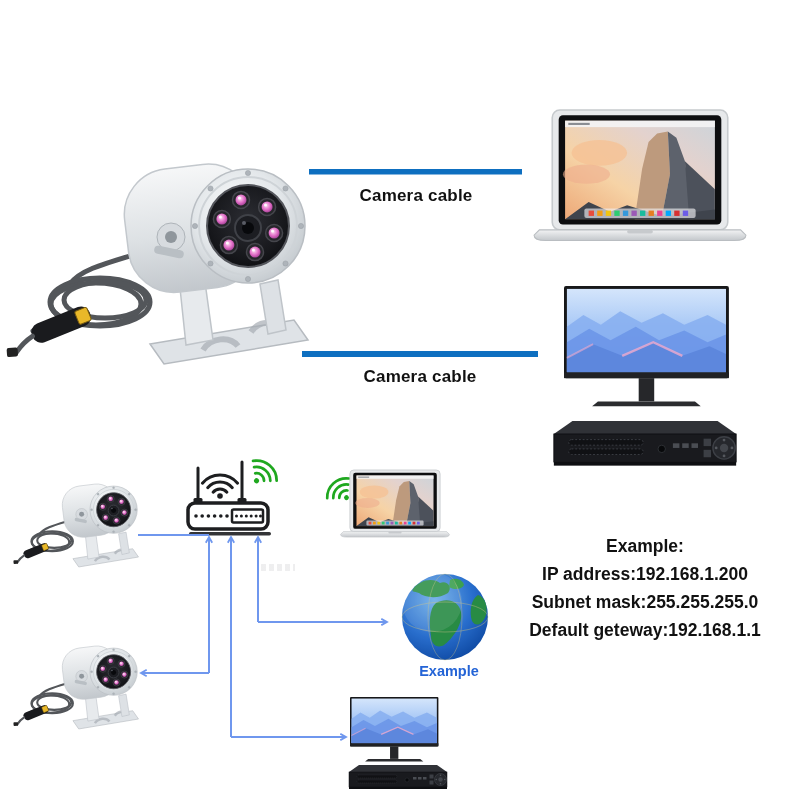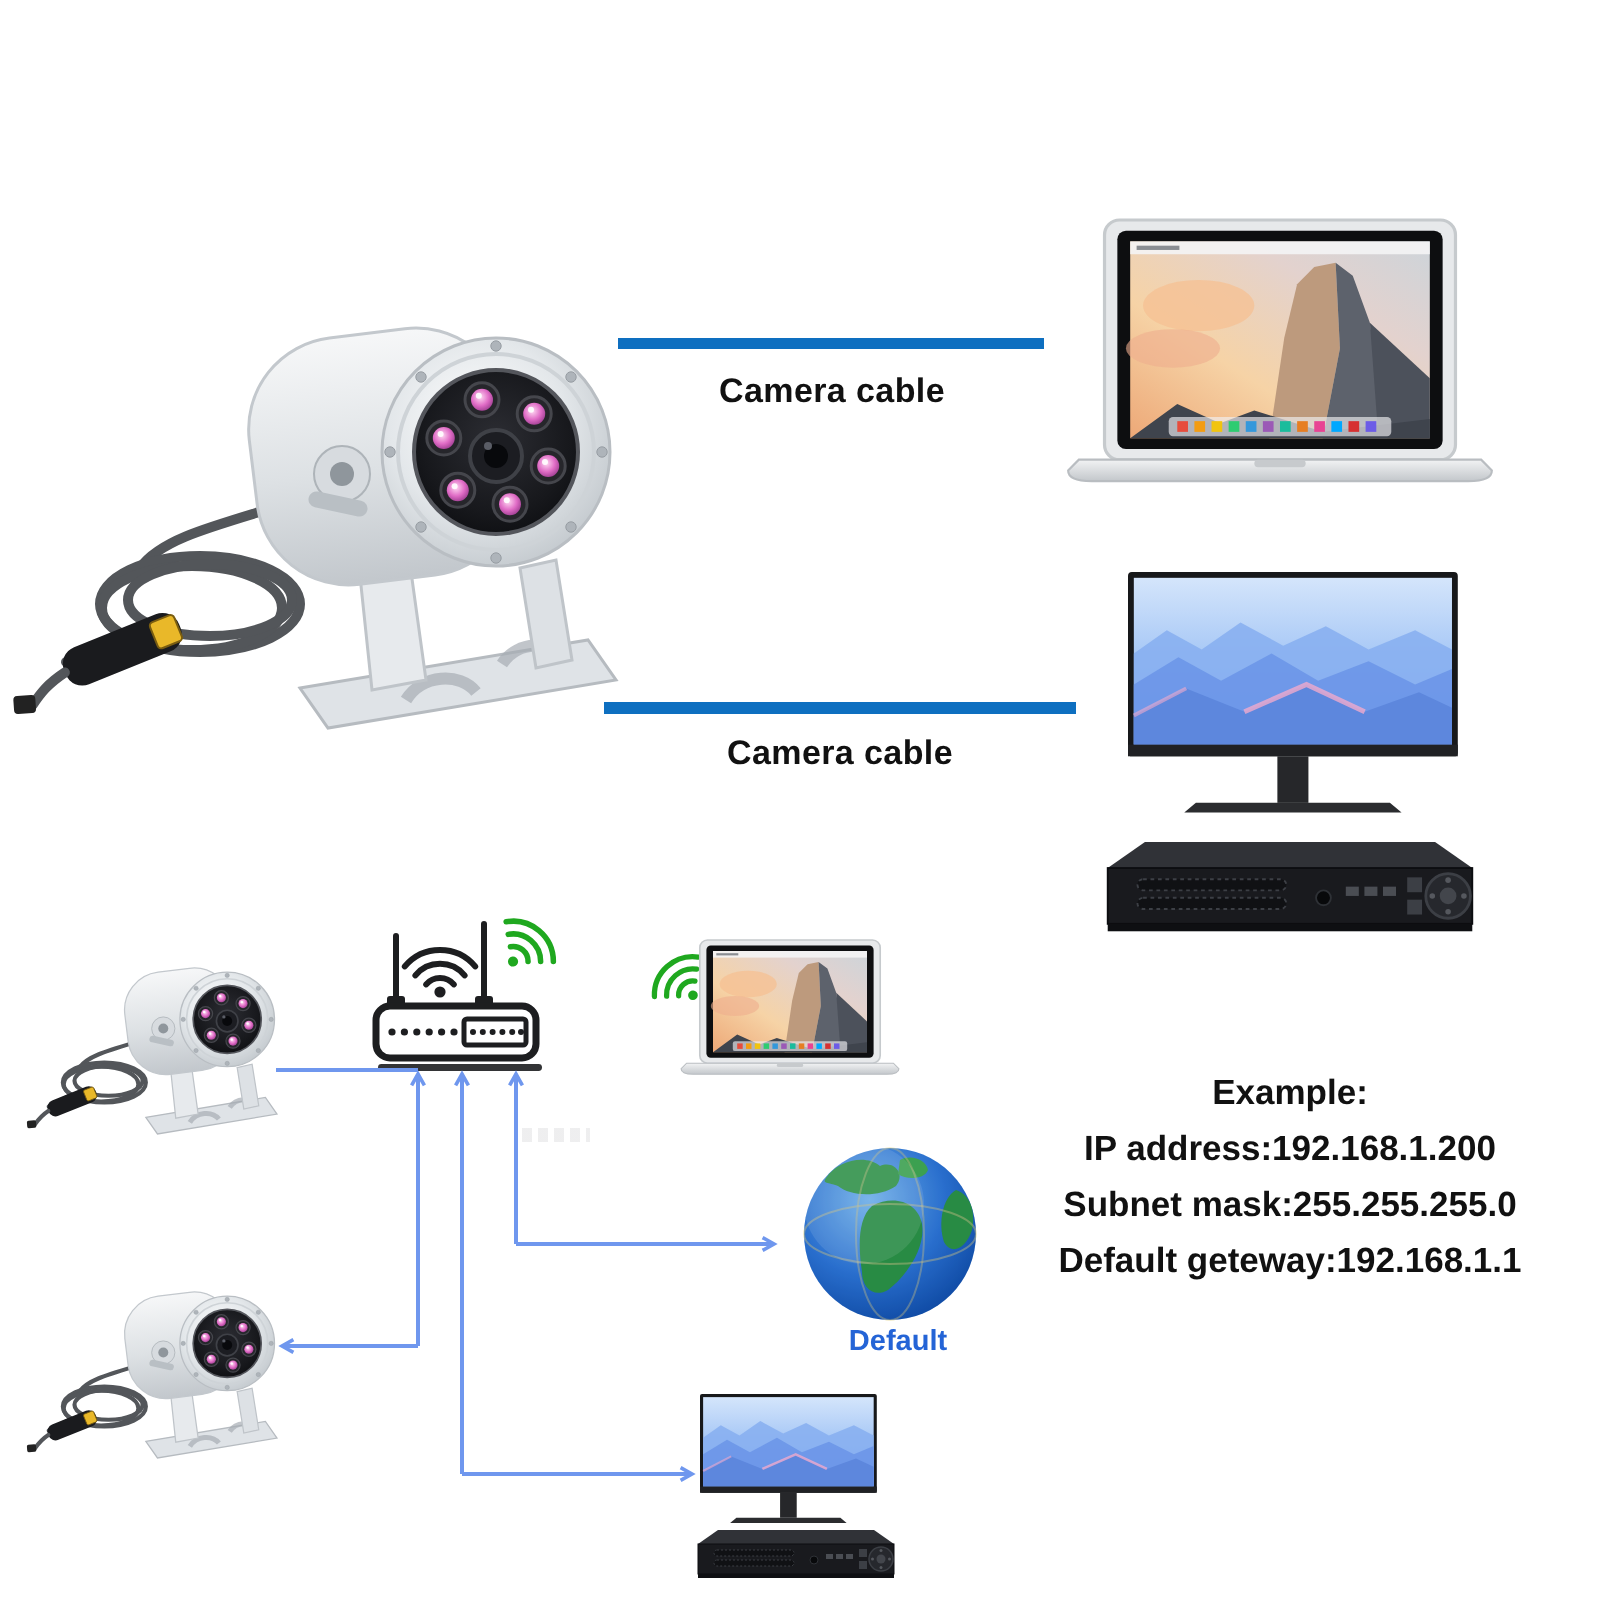--- a/index.html
+++ b/index.html
@@ -289,21 +289,21 @@
   <path class="conn" d="M209,673 V537" marker-end="url(#ah)"></path>
   <path class="conn" d="M209,673 H141" marker-end="url(#ah)"></path>
   <path class="conn" d="M231,737 V537" marker-end="url(#ah)"></path>
   <path class="conn" d="M231,737 H346" marker-end="url(#ah)"></path>
   <path class="conn" d="M258,622 V537" marker-end="url(#ah)"></path>
   <path class="conn" d="M258,622 H387" marker-end="url(#ah)"></path>
 </svg>
 
 <div id="cable1" class="lbl cable-lbl">Camera cable</div>
 <div id="cable2" class="lbl cable-lbl">Camera cable</div>
-<div class="lbl internet-lbl">Default</div>
+<div class="lbl internet-lbl">Example</div>
 
 <div class="example">
   <div>Example:</div>
   <div>IP address:192.168.1.200</div>
   <div>Subnet mask:255.255.255.0</div>
   <div>Default geteway:192.168.1.1</div>
 </div>
 
 <div class="wm"></div>
 

